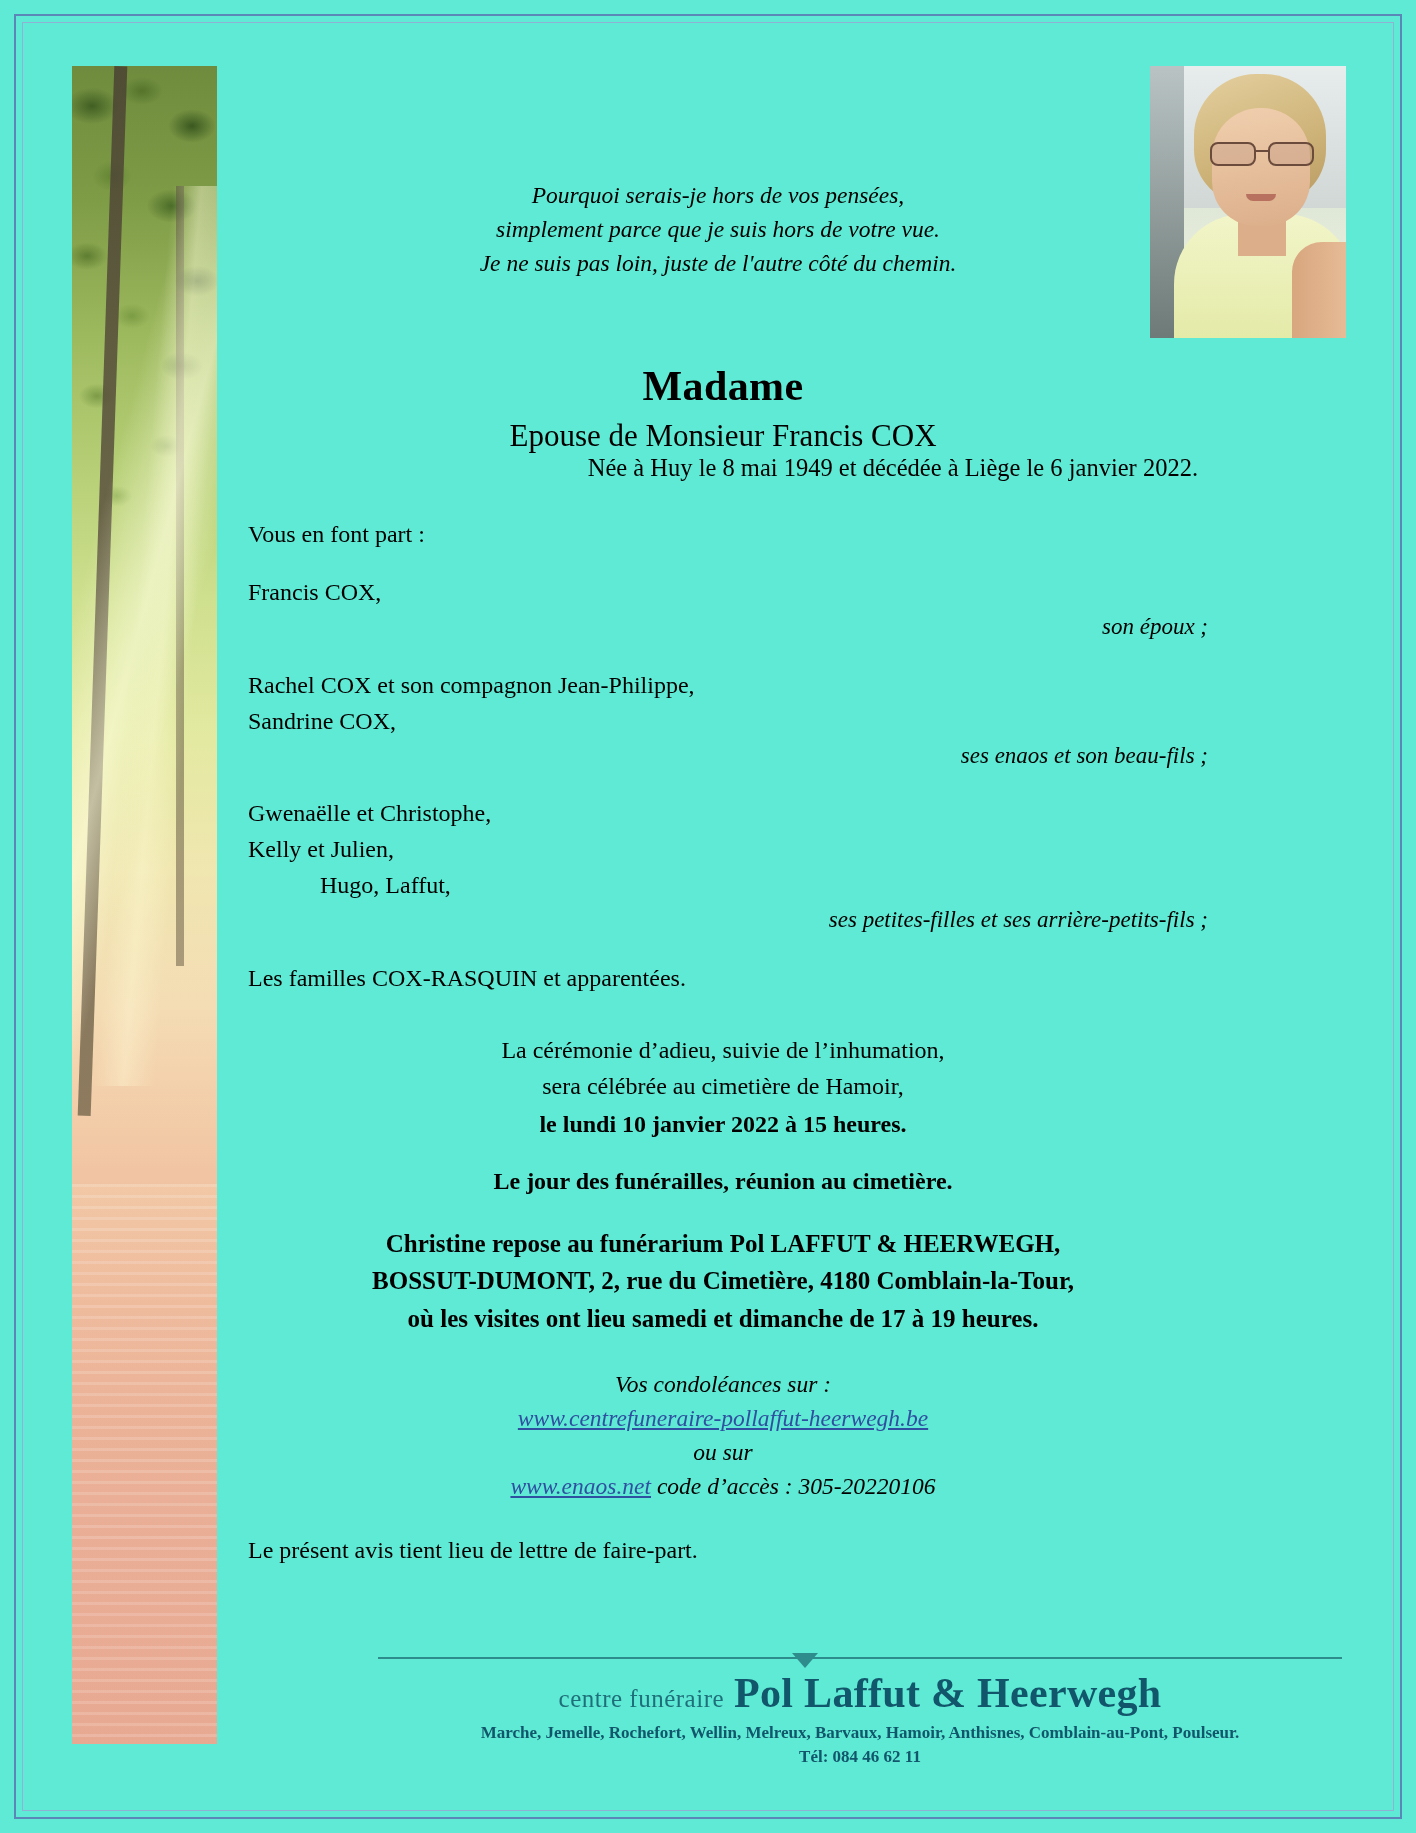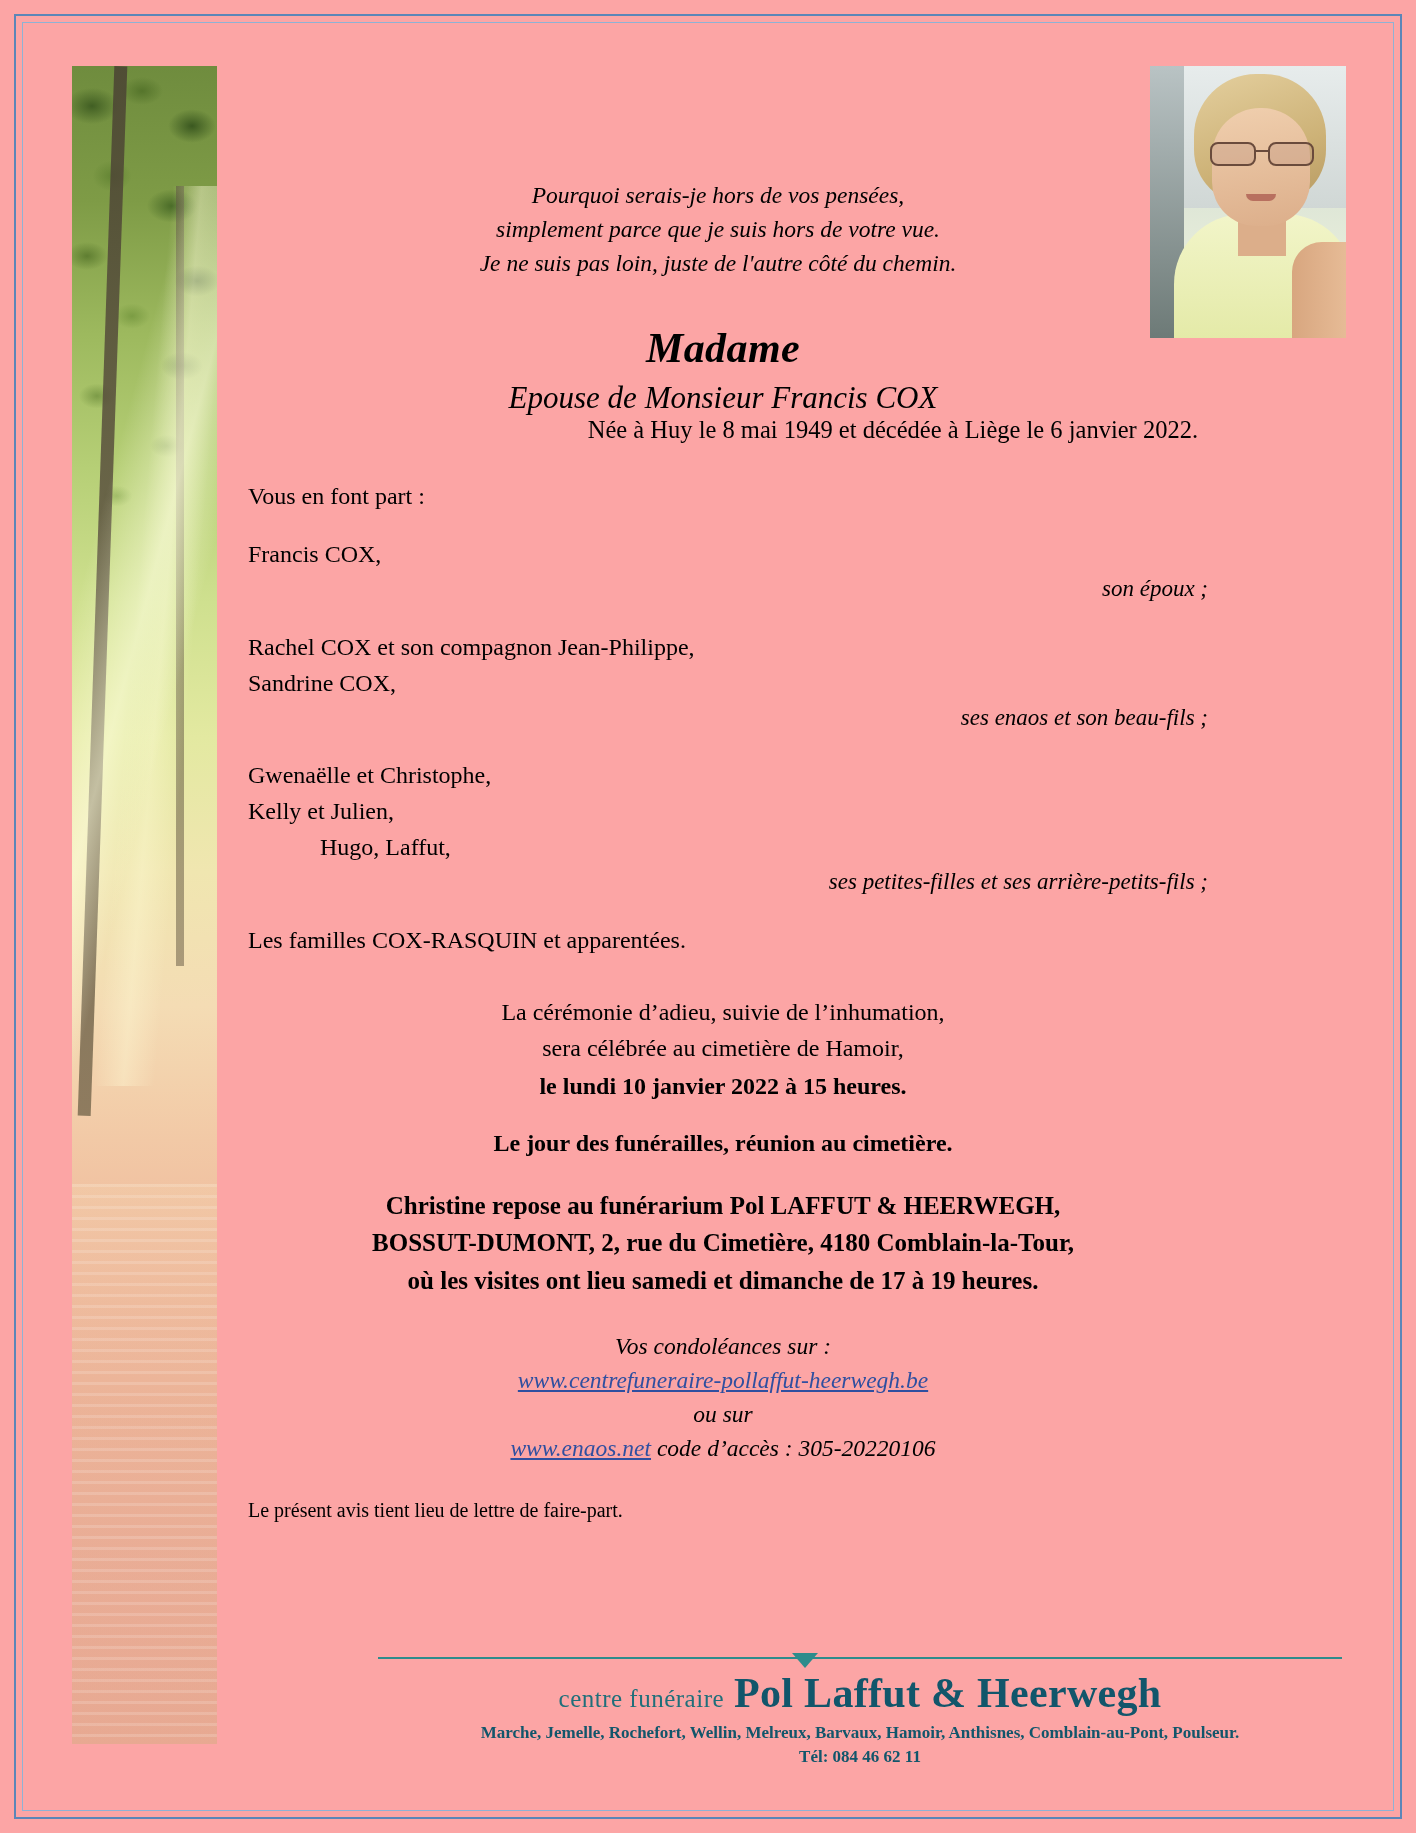--- a/index.html
+++ b/index.html
@@ -14,21 +14,21 @@
     color: #000000;
     overflow: hidden;
   }
 
   .page {
     position: relative;
     width: 1416px;
     height: 1833px;
     box-sizing: border-box;
     padding: 18px;
-    background: #fca5a5;
+    background: #5eead4;
   }
 
   
   .border-outer {
     position: absolute;
     left: 14px;
     top: 14px;
     right: 14px;
     bottom: 14px;
     border: 2px solid #5b86b8;
@@ -235,23 +235,22 @@
     text-align: center;
     font-style: italic;
     font-size: 23.5px;
     line-height: 1.45;
     margin-top: 112px;
     padding-right: 30px;
   }
 
   .name-block {
     text-align: center;
-    margin-top: 44px;
-    padding-right: 20px;
-    font-style: italic;
+    margin-top: 82px;
+    padding-right: 20px;
   }
   .madame {
     font-size: 42px;
     font-weight: bold;
     letter-spacing: .4px;
   }
   .fullname {
     font-size: 45px;
     font-weight: bold;
     margin-top: 4px;
@@ -315,21 +314,21 @@
     line-height: 1.45;
     margin-top: 30px;
     padding-right: 20px;
   }
   .condolences a {
     color: #2f4fa0;
     text-decoration: underline;
     margin-top: 31px;
   }
   .closing {
-    font-size: 20px;
+    font-size: 24px;
     margin-top: 34px;
   }
 
   
   .footer {
     position: absolute;
     left: 340px;
     right: 36px;
     bottom: 28px;
     text-align: center;

